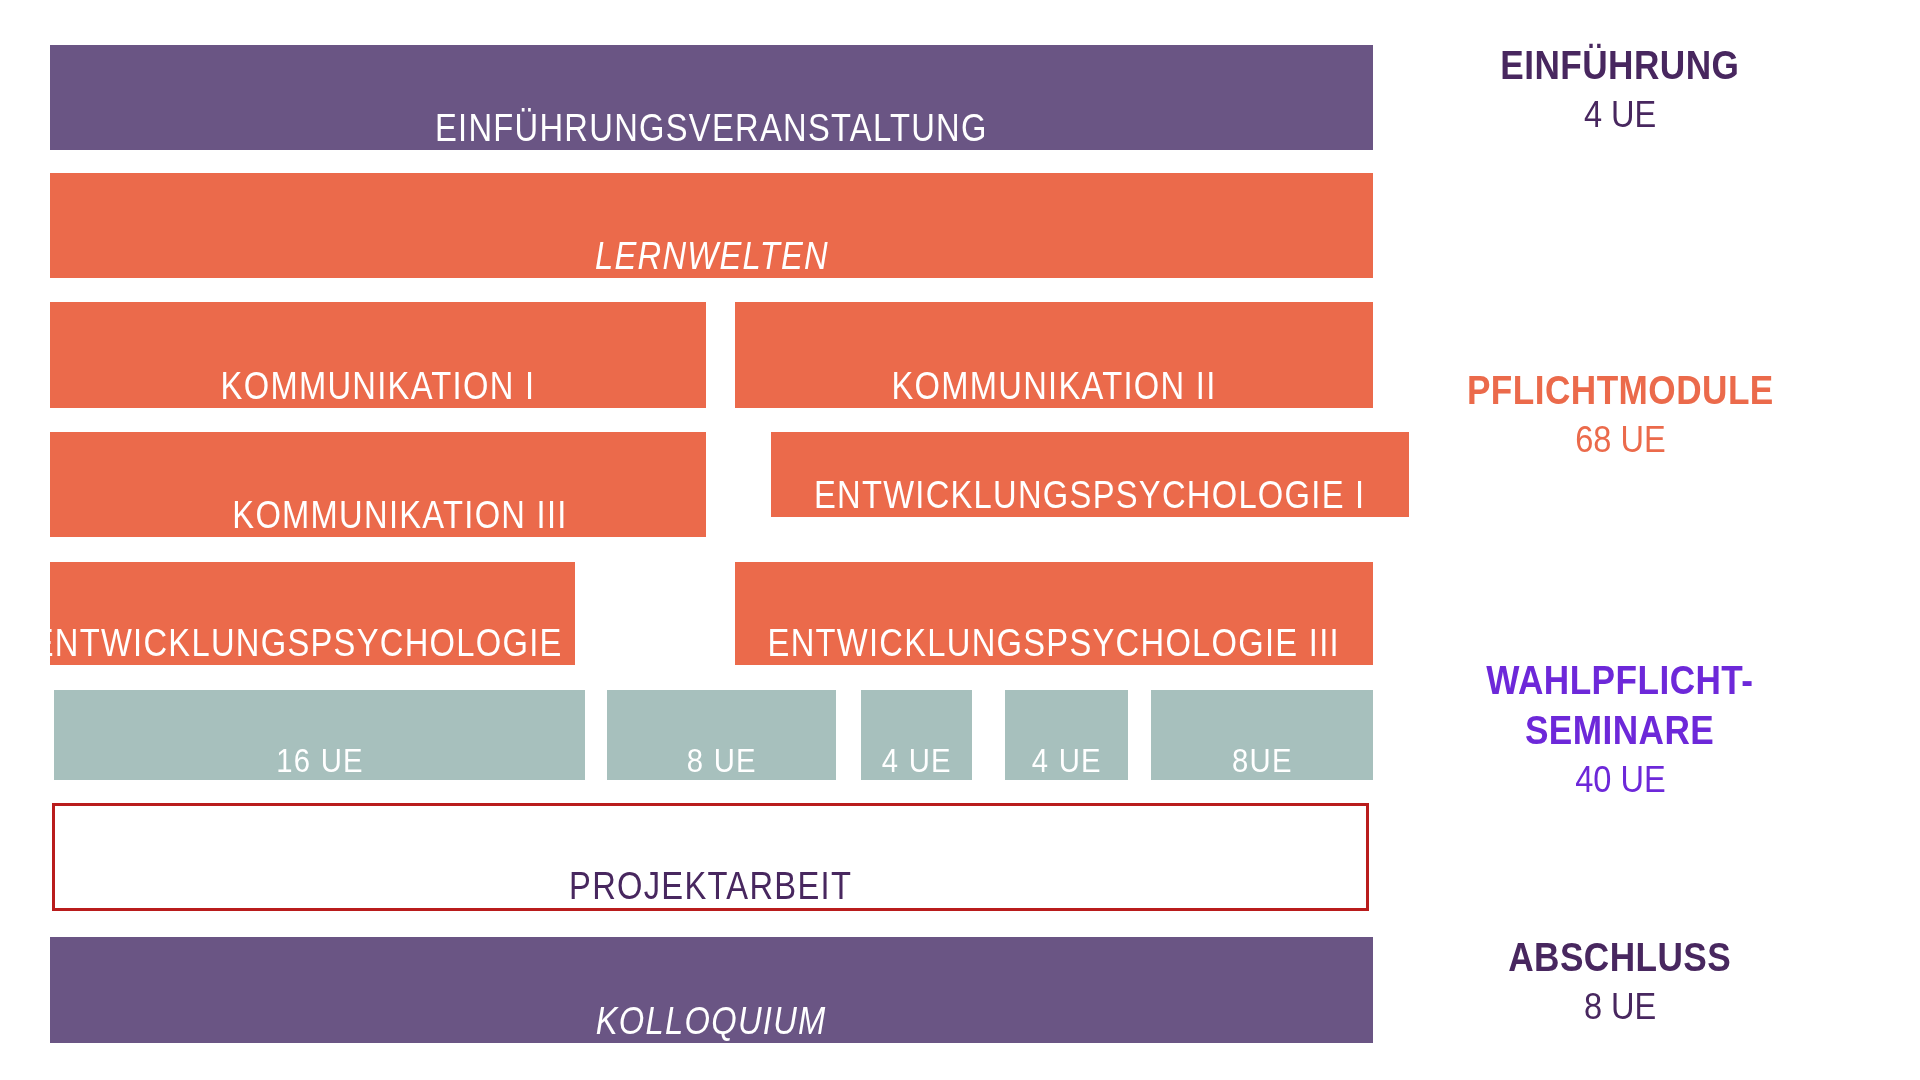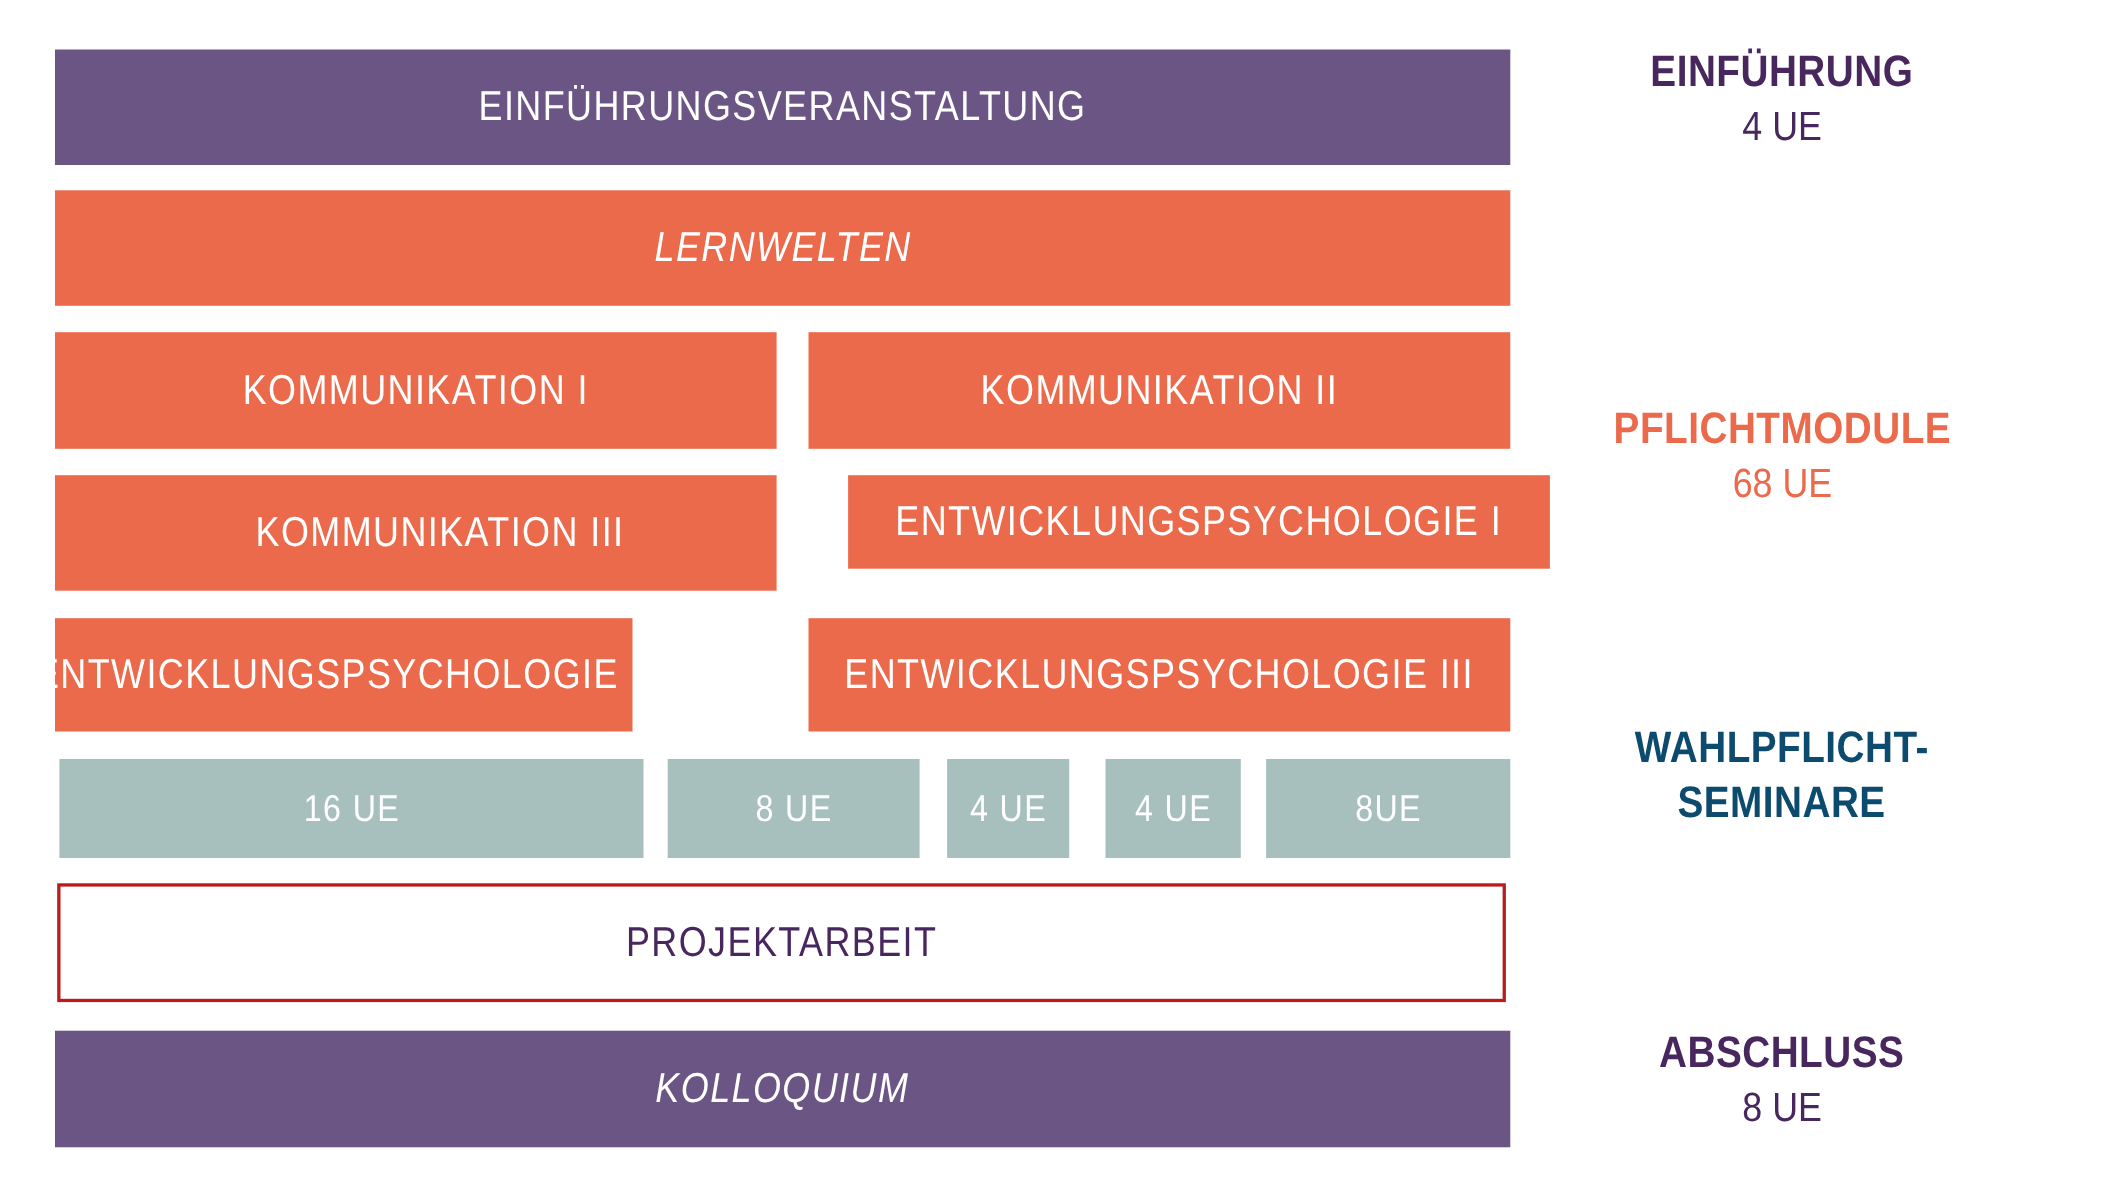--- a/index.html
+++ b/index.html
@@ -7,21 +7,21 @@
     position: relative;
     width: 1920px;
     height: 1080px;
     background: #ffffff;
     overflow: hidden;
     font-family: "Liberation Sans", sans-serif;
   }
   .box {
     position: absolute;
     display: flex;
-    align-items: center;
+    align-items: flex-end;
     justify-content: center;
     box-sizing: border-box;
   }
   .box .lbl {
     display: inline-block;
     transform: scaleX(0.86);
     white-space: nowrap;
     font-size: 38px;
     letter-spacing: 1.5px;
     font-weight: 400;
@@ -76,21 +76,21 @@
     transform: scaleX(0.88);
     white-space: nowrap;
   }
   .legend-hours {
     font-size: 37px;
     font-weight: 400;
     line-height: 50px;
   }
   .c-purple-dark { color: #48275F; }
   .c-orange      { color: #EB6A4B; }
-  .c-sage        { color: #0c4a6e; }
+  .c-sage        { color: #6d28d9; }
 </style>
 </head>
 <body>
 
 <div class="canvas">
 
   <div class="box purple r1">
     <span class="lbl">EINFÜHRUNGSVERANSTALTUNG</span>
   </div>
 
@@ -161,20 +161,23 @@
     </div>
   </div>
 
   <div class="legend-item li-wahlpflicht">
     <div class="legend-title c-sage">
       <span class="lt">WAHLPFLICHT-</span>
     </div>
     <div class="legend-title c-sage">
       <span class="lt">SEMINARE</span>
     </div>
+    <div class="legend-hours c-sage">
+      <span class="lh">40 UE</span>
+    </div>
   </div>
 
   <div class="legend-item li-abschluss">
     <div class="legend-title c-purple-dark">
       <span class="lt">ABSCHLUSS</span>
     </div>
     <div class="legend-hours c-purple-dark">
       <span class="lh">8 UE</span>
     </div>
   </div>

